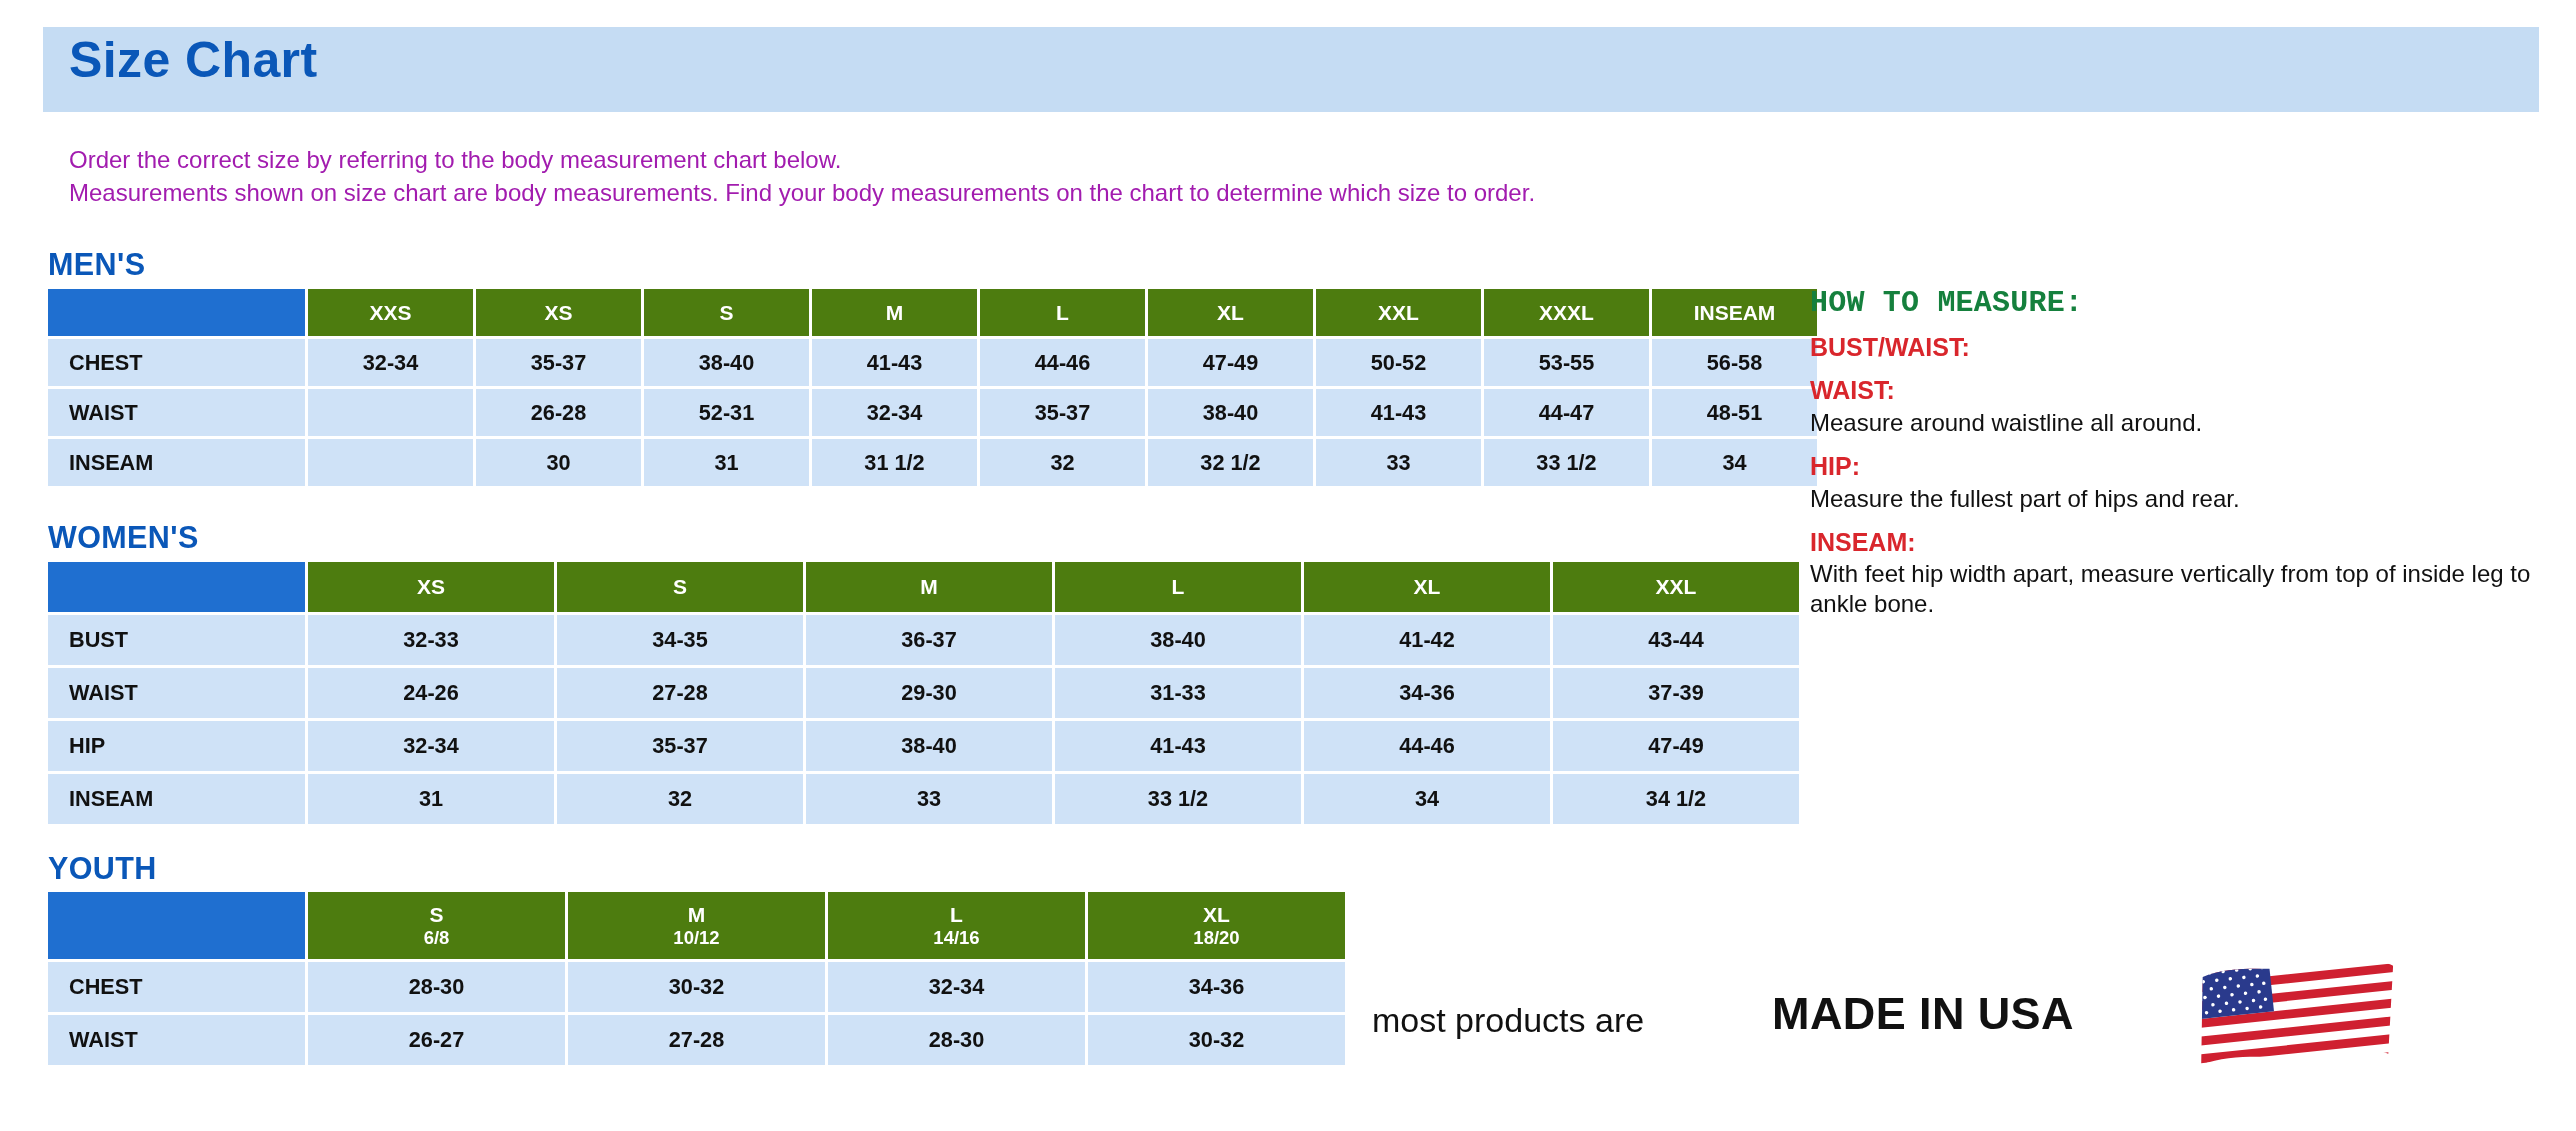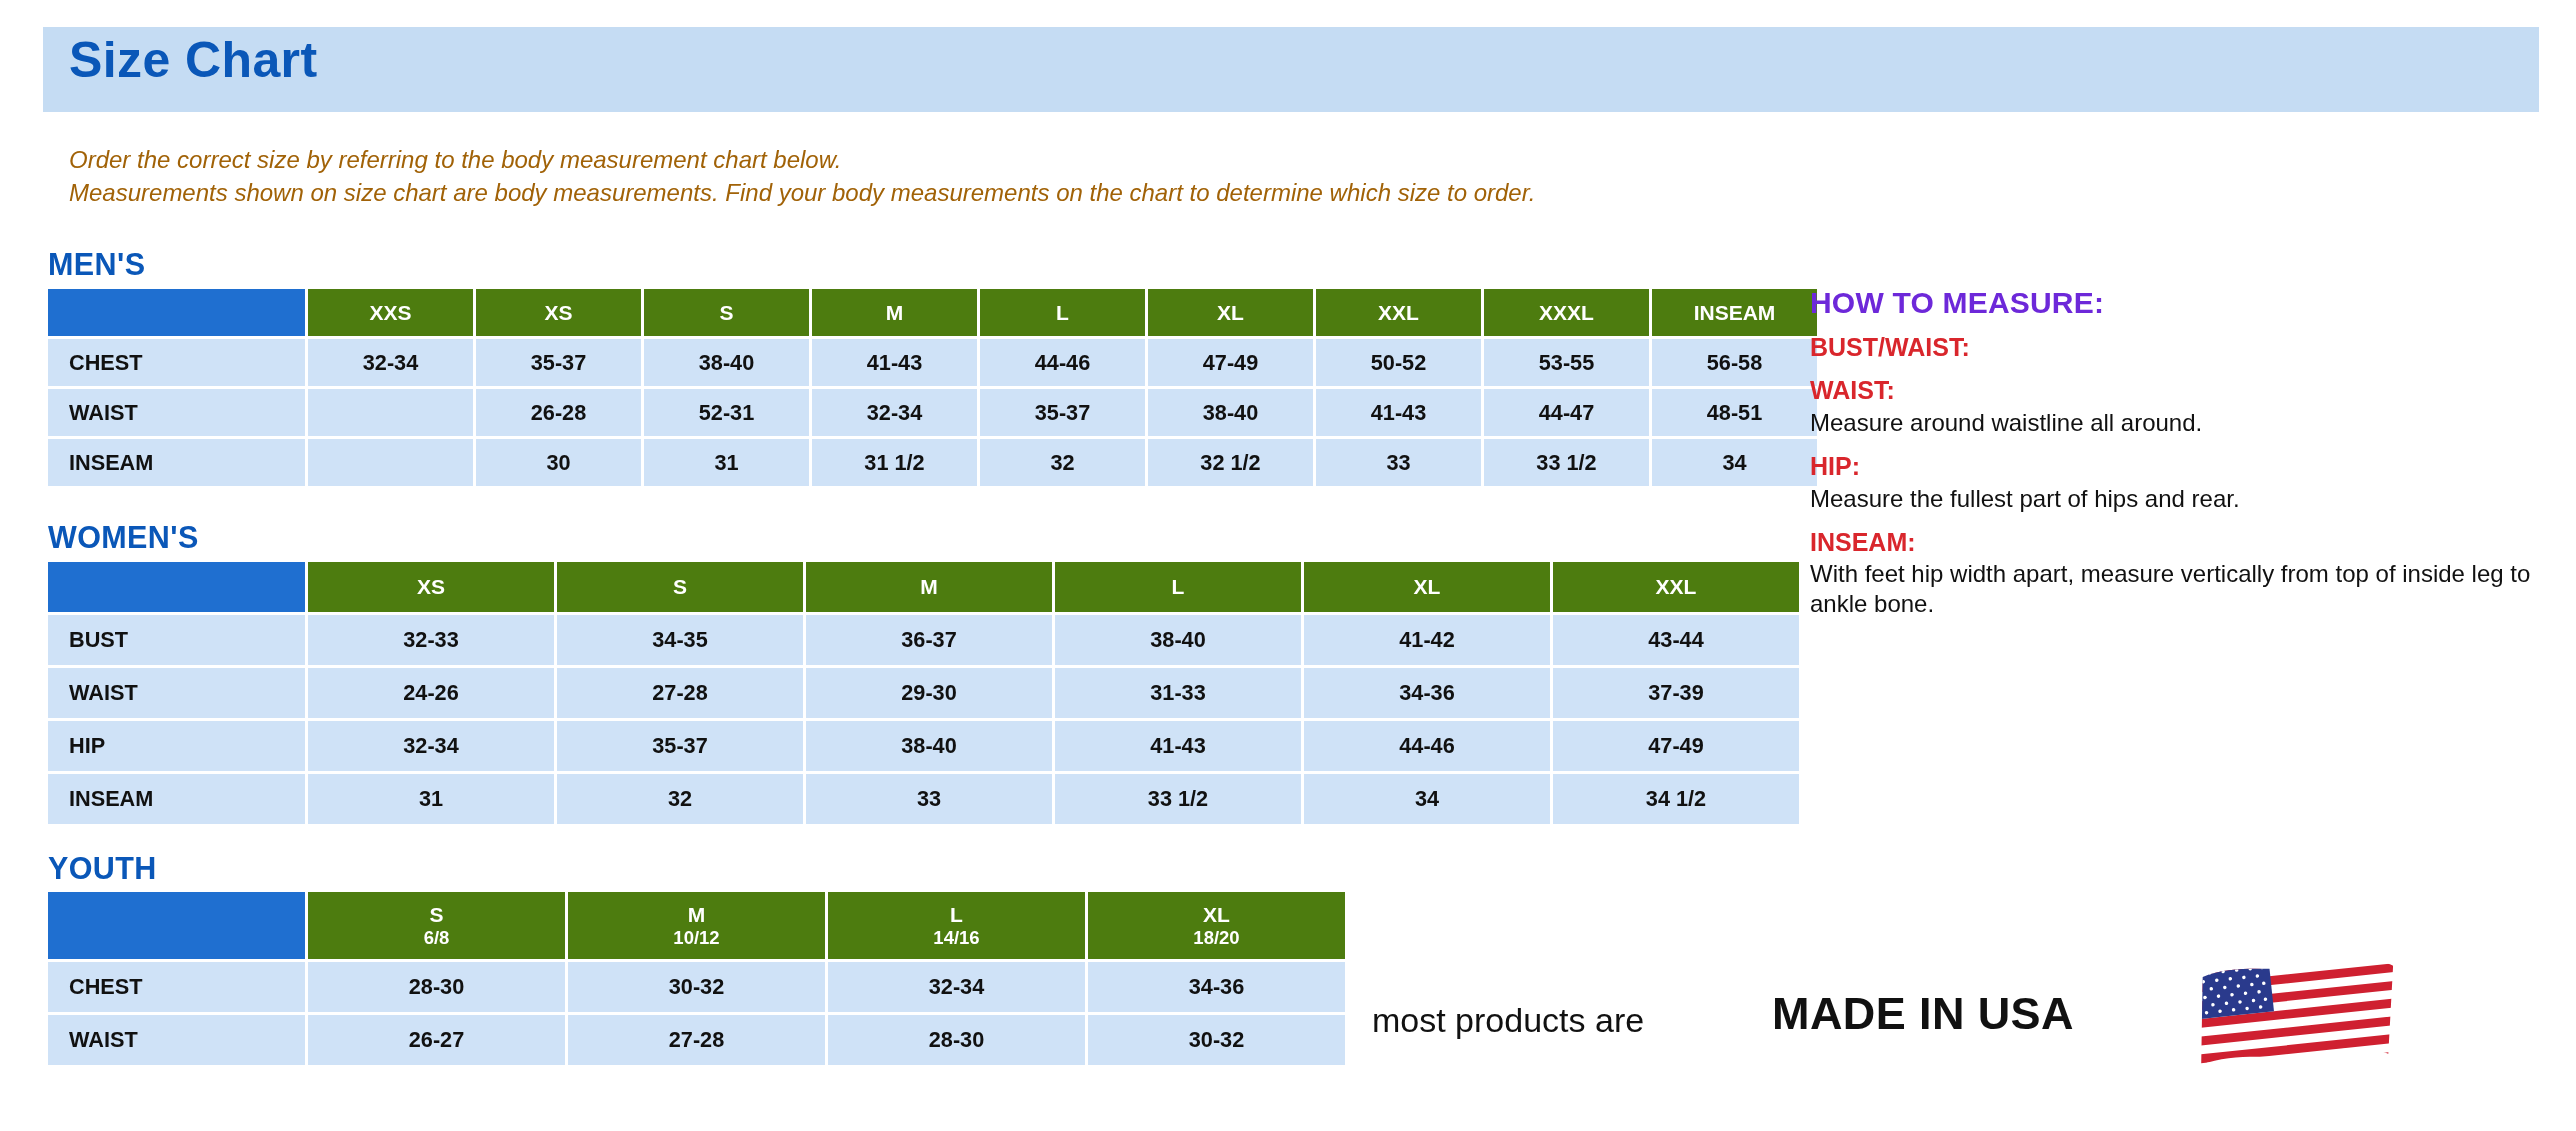--- a/index.html
+++ b/index.html
@@ -40,24 +40,23 @@
     letter-spacing: 0.4px;
     line-height: 1;
   }
 
   
   .intro {
     position: absolute;
     left: 69px;
     top: 143px;
     width: 2448px;
-    color: #a16207;
+    color: #a21caf;
     font-size: 24px;
     line-height: 1.38;
-    font-style: italic;
   }
   .intro div { white-space: nowrap; }
 
   
   .section-title {
     position: absolute;
     font-size: 30.5px;
     font-weight: bold;
     color: #0a57b8;
     letter-spacing: 0.4px;
@@ -127,22 +126,23 @@
   .measure {
     position: absolute;
     left: 1810px;
     top: 286px;
     width: 722px;
   }
   .measure h2 {
     margin: 0 0 13px 0;
     font-size: 30px;
     font-weight: bold;
-    color: #6d28d9;
+    color: #15803d;
     letter-spacing: 0.2px;
+    font-family: Liberation Mono, monospace;
   }
   .measure .blk { margin-bottom: 14.4px; }
   .measure .lbl {
     font-size: 25px;
     font-weight: bold;
     color: #d9262c;
     margin-bottom: 2.4px;
   }
   .measure .txt {
     font-size: 24px;

